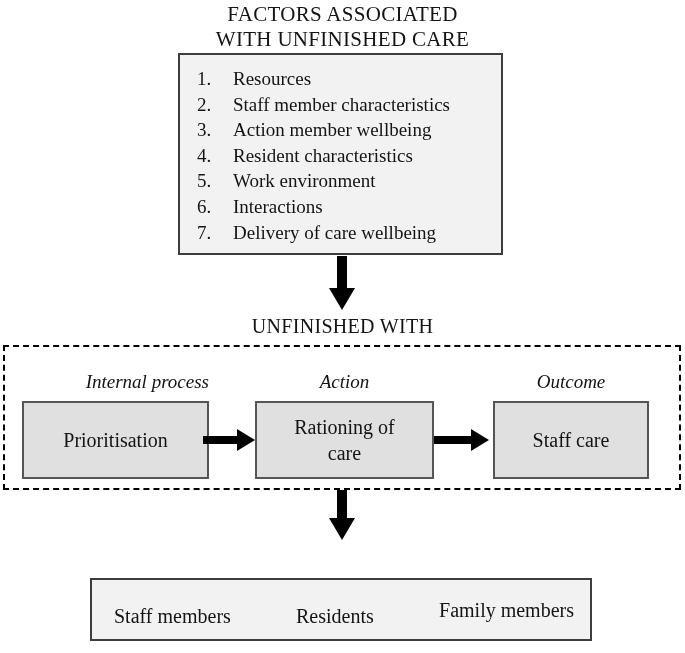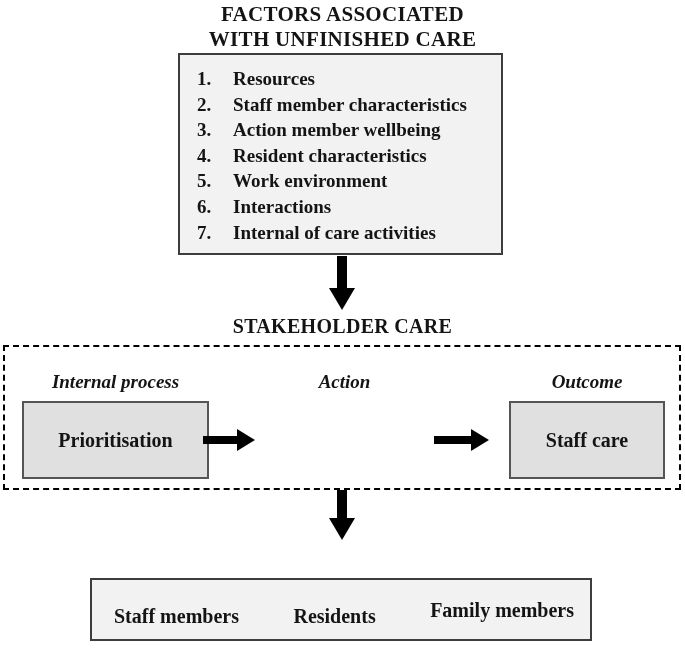--- a/index.html
+++ b/index.html
@@ -5,21 +5,21 @@
   html, body { margin: 0; padding: 0; background: #ffffff; }
   .canvas {
     position: relative;
     width: 685px;
     height: 653px;
     background: #ffffff;
     font-family: "Liberation Serif", serif;
     color: #141414;
     overflow: hidden;
   }
-  .abs { position: absolute; font-weight: bold; }
+  .abs { position: absolute; }
 
   
   .fig-title {
     left: 0; right: 0; top: 2px;
     text-align: center;
     font-size: 21px;
     line-height: 25px;
     letter-spacing: 0.3px;
   }
 
@@ -146,55 +146,58 @@
     <div class="factor-row">
       <span class="factor-num">5.</span>
       <span class="factor-label">Work environment</span>
     </div>
     <div class="factor-row">
       <span class="factor-num">6.</span>
       <span class="factor-label">Interactions</span>
     </div>
     <div class="factor-row">
       <span class="factor-num">7.</span>
-      <span class="factor-label">Internal of care activities</span>
+      <span class="factor-label">Delivery of care wellbeing</span>
     </div>
   </div>
 
   <div class="abs" style="left:329px; top:256px; width:26px; height:54px;">
     <div class="v-stem" style="top:0; height:32px;"></div>
     <div class="v-head" style="top:32px;"></div>
   </div>
 
-  <div class="abs uc-heading">STAKEHOLDER CARE</div>
+  <div class="abs uc-heading">UNFINISHED WITH</div>
 
   <div class="abs dashed-box">
 
-    <div class="stage" style="left:17px; width:187px;">
+    <div class="stage" style="left:17px; width:187px;text-align:right;">
       <div class="stage-label">Internal process</div>
       <div class="stage-box">
         <span class="stage-box-text">Prioritisation</span>
       </div>
     </div>
 
     <div class="abs" style="left:198px; top:82px; width:52px; height:22px;">
       <div class="h-stem" style="width:36px;"></div>
       <div class="h-head" style="left:34px;"></div>
     </div>
 
     <div class="stage" style="left:250px; width:179px;">
       <div class="stage-label">Action</div>
+      <div class="stage-box">
+        <span class="stage-box-text">Rationing of care</span>
+      </div>
     </div>
 
     <div class="abs" style="left:429px; top:82px; width:55px; height:22px;">
       <div class="h-stem" style="width:39px;"></div>
       <div class="h-head" style="left:37px;"></div>
     </div>
 
-    <div class="stage" style="left:504px; width:156px;">
+    <div class="stage" style="left:488px; width:156px;">
       <div class="stage-label">Outcome</div>
       <div class="stage-box">
         <span class="stage-box-text">Staff care</span>
       </div>
     </div>
 
   </div>
 
   <div class="abs" style="left:329px; top:490px; width:26px; height:50px;">
     <div class="v-stem" style="top:0; height:28px;"></div>

